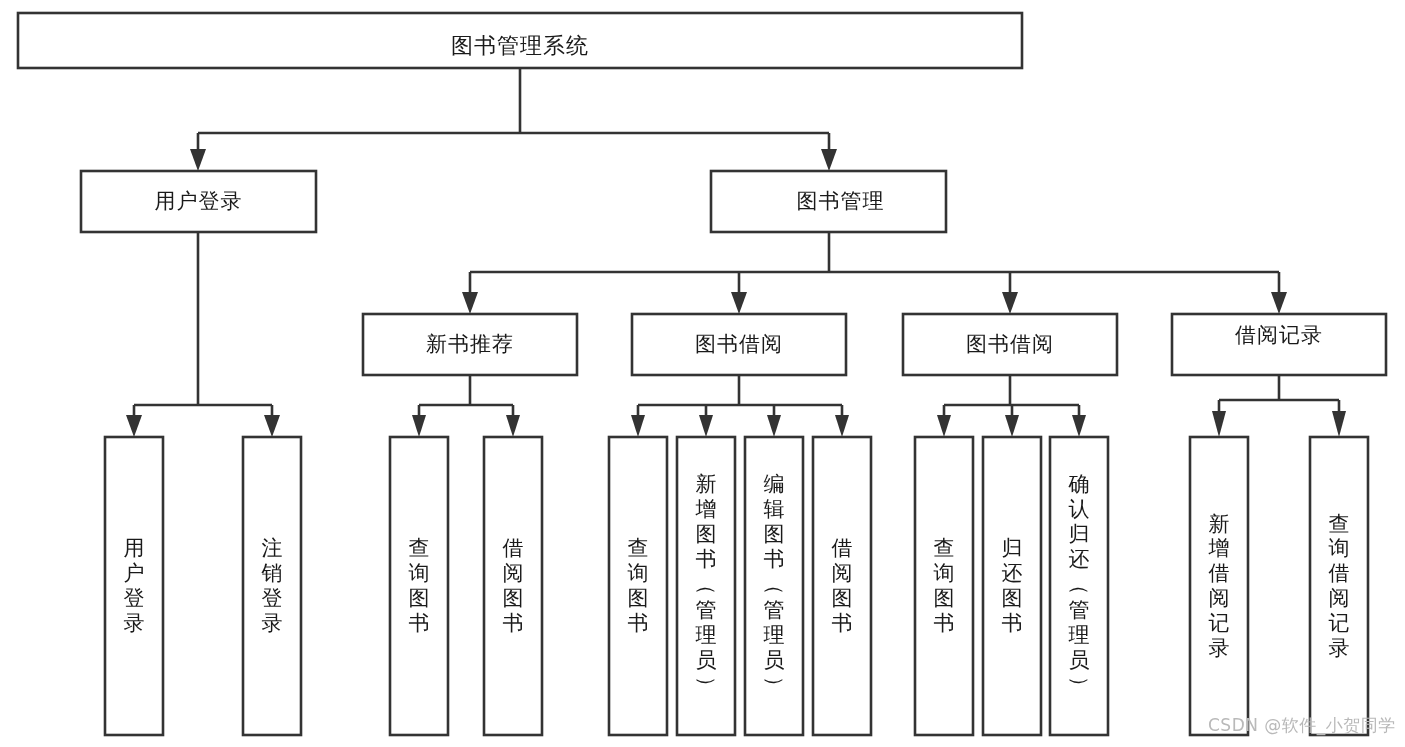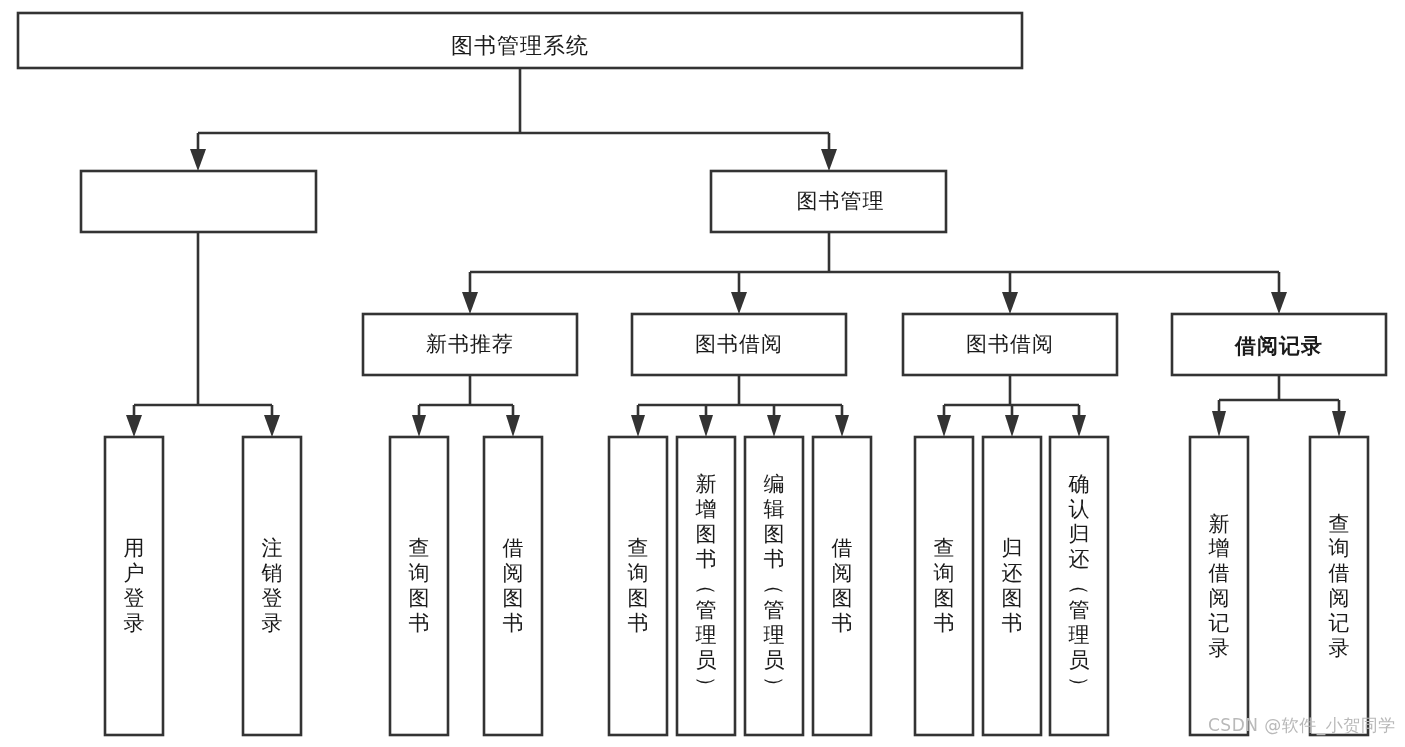--- a/index.html
+++ b/index.html
@@ -174,26 +174,27 @@
     <path class="connector" d="M 1279,375 L 1279,400"></path>
     <path class="connector" d="M 1219,400 L 1339,400"></path>
     <path class="connector" d="M 1219,400 L 1219,414"></path>
     <path class="connector" d="M 1339,400 L 1339,414"></path>
     <polygon class="arrow-head" points="1212,411 1226,411 1219,437"></polygon>
     <polygon class="arrow-head" points="1332,411 1346,411 1339,437"></polygon>
   </svg>
 
   <div class="node-label-h root" style="left:18px; top:13px; width:1004px; height:55px;margin-top:6px;">图书管理系统</div>
 
+  <div class="node-label-h" style="left:81px; top:171px; width:235px; height:61px;">用户登录</div>
   <div class="node-label-h" style="left:711px; top:171px; width:259px; height:61px;">图书管理</div>
 
   <div class="node-label-h" style="left:363px; top:314px; width:214px; height:61px;">新书推荐</div>
   <div class="node-label-h" style="left:632px; top:314px; width:214px; height:61px;border-radius:23px;">图书借阅</div>
   <div class="node-label-h" style="left:903px; top:314px; width:214px; height:61px;">图书借阅</div>
-  <div class="node-label-h" style="left:1172px; top:314px; width:214px; height:65px;font-weight:bold;">借阅记录</div>
+  <div class="node-label-h" style="left:1172px; top:303px; width:214px; height:65px;">借阅记录</div>
 
   <div class="node-label-v" style="left:105px; top:437px; width:58px; height:298px;">
       <span class="ch">用</span>
       <span class="ch">户</span>
       <span class="ch">登</span>
       <span class="ch">录</span>
     </div>
   <div class="node-label-v" style="left:243px; top:437px; width:58px; height:298px;">
       <span class="ch">注</span>
       <span class="ch">销</span>

